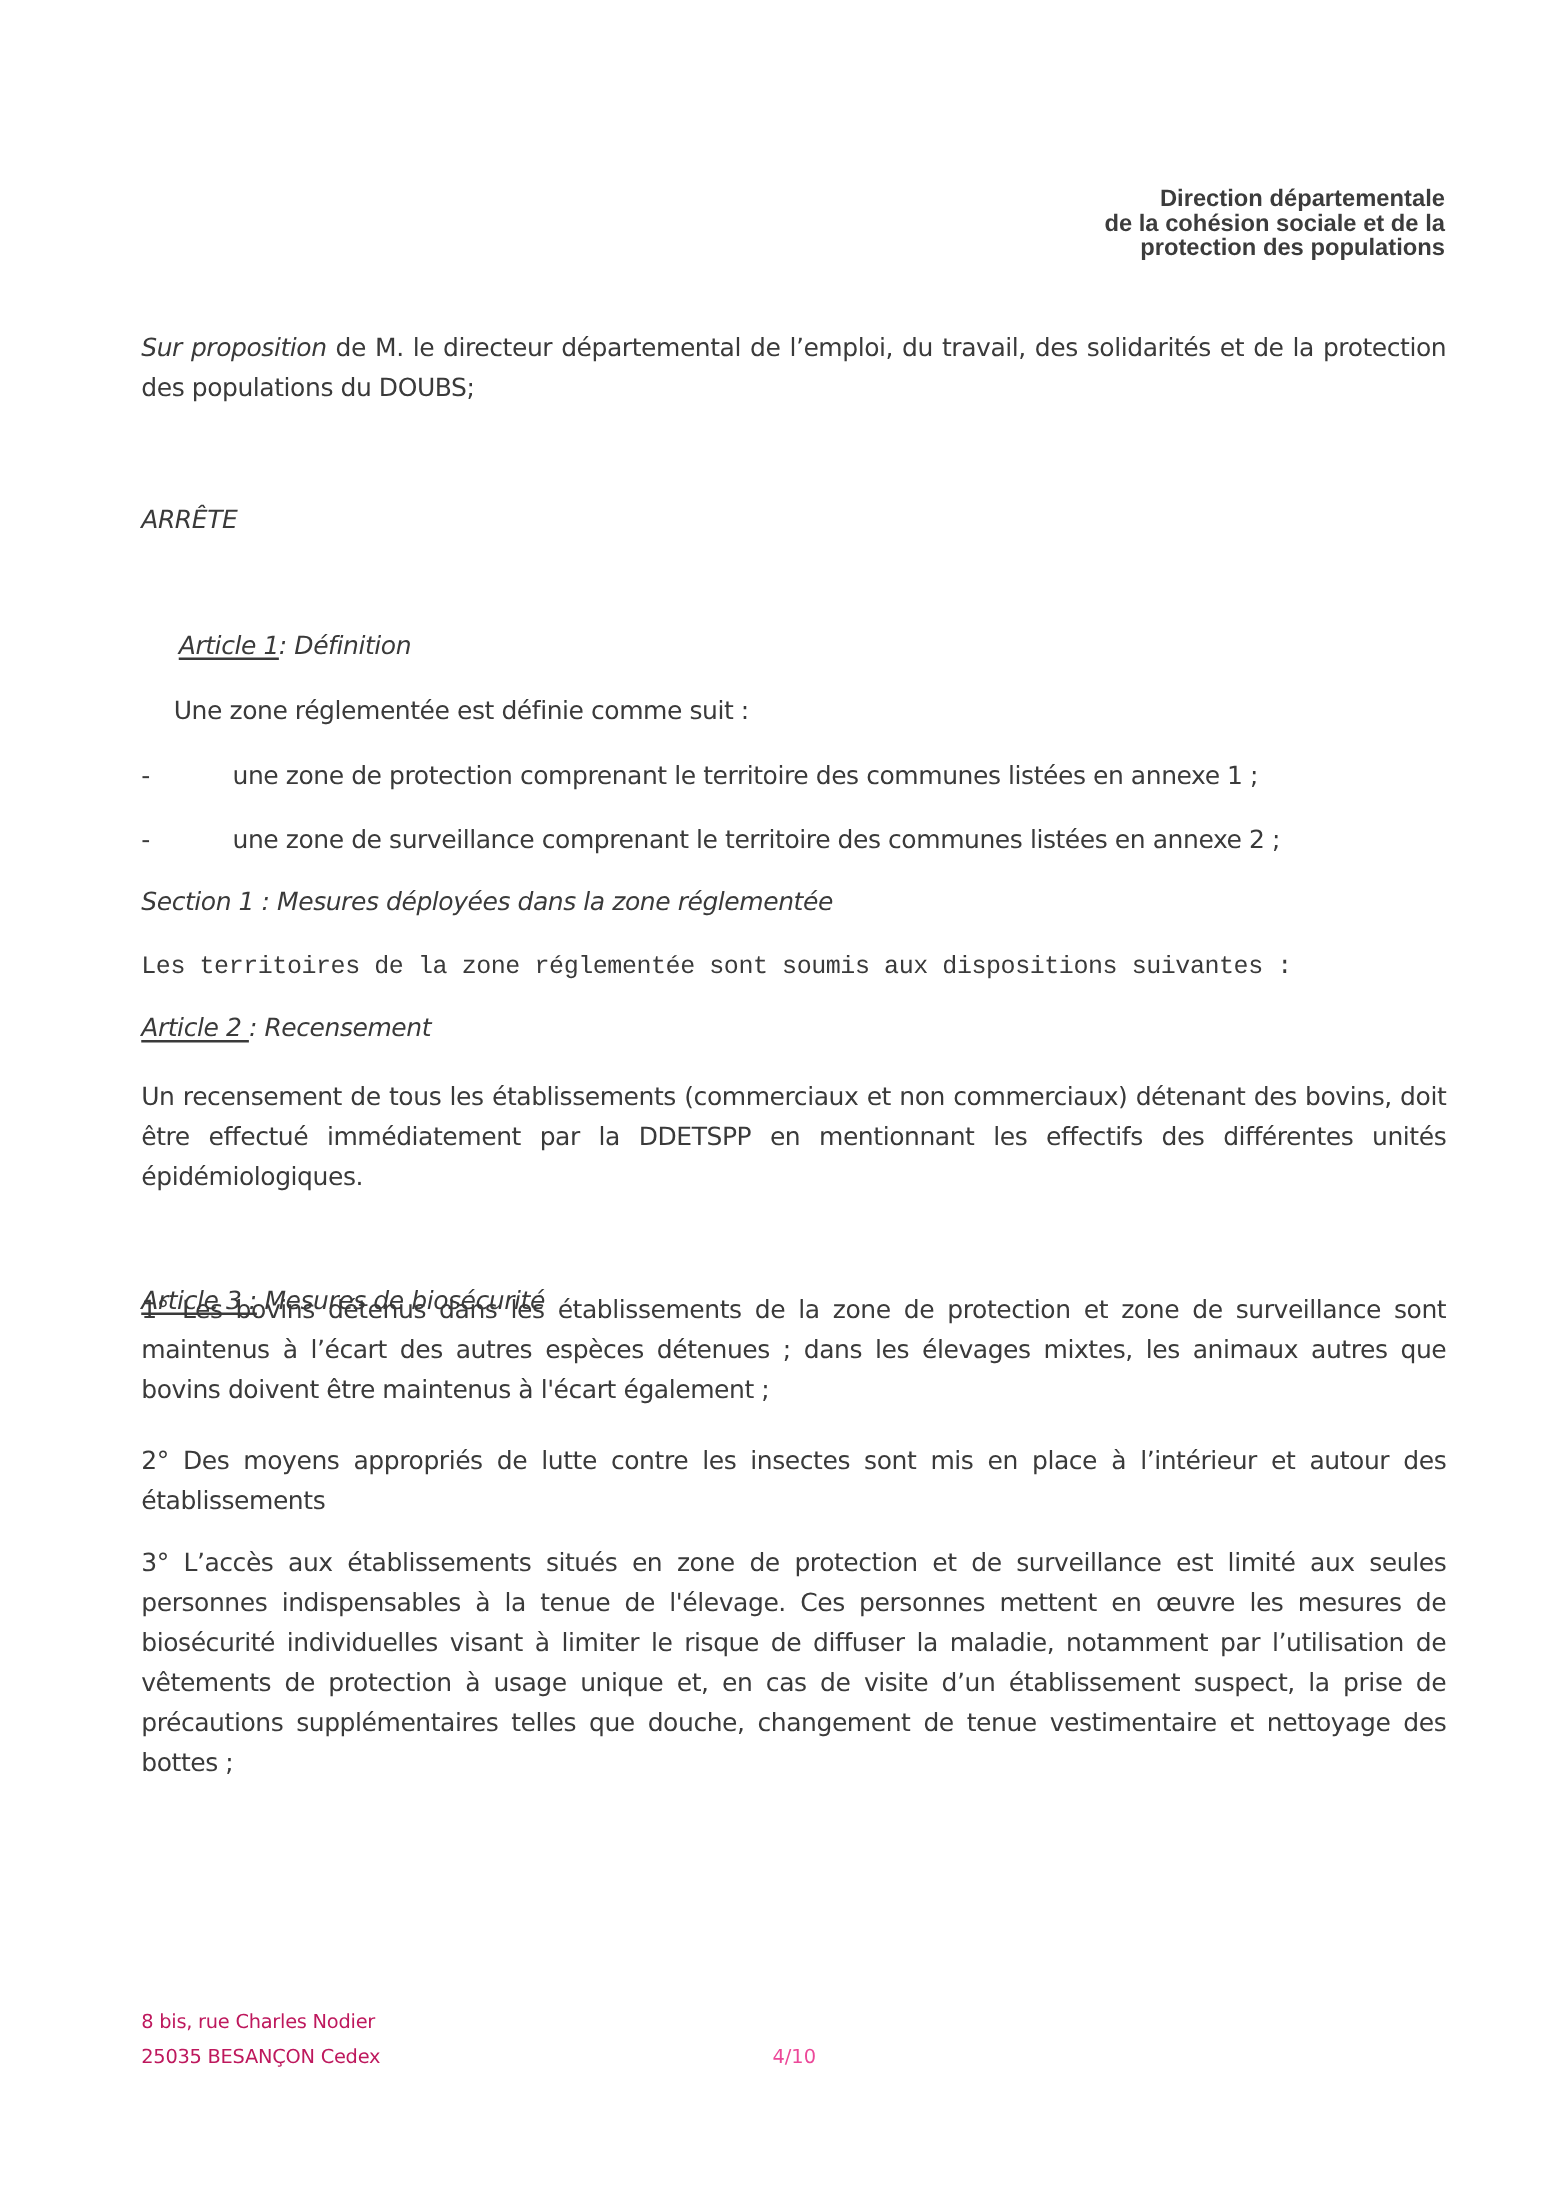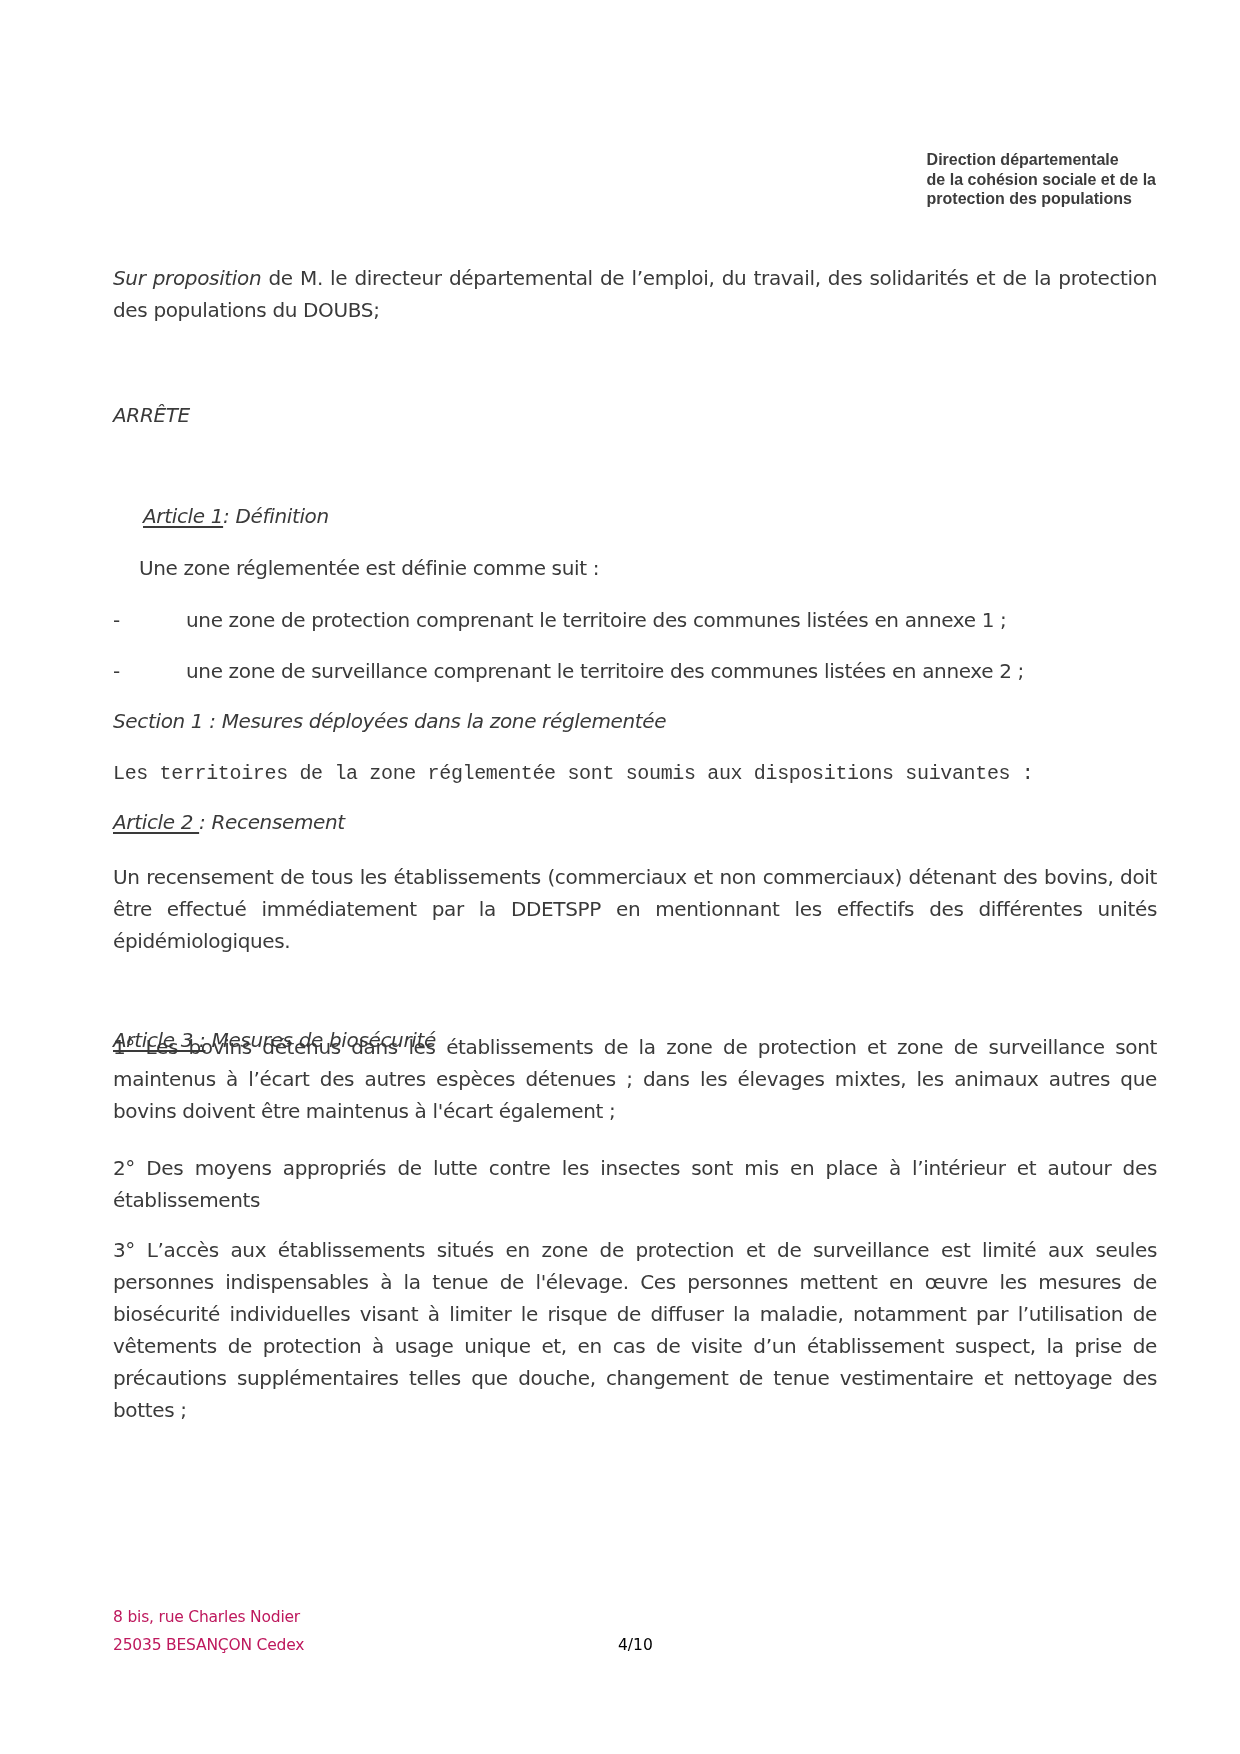--- a/index.html
+++ b/index.html
@@ -1,36 +1,36 @@
 <!DOCTYPE html>
 <html><head>
 <meta charset="utf-8">
 <style>
   html, body { margin: 0; padding: 0; background: #ffffff; }
   body { width: 1240px; height: 1754px; position: relative; overflow: hidden;
          font-family: "Liberation Sans", sans-serif; color: #3a3a3a; }
   .page { position: absolute; inset: 0; }
-  .header { position: absolute; right: 84px; top: 150px; 
+  .header { position: absolute; right: 84px; top: 150px; text-align: right;
             font-family: "Liberation Sans", sans-serif; font-weight: bold;
-            font-size: 16px; line-height: 19.5px; color: #3c3c3c; }
+            font-size: 19px; line-height: 19.5px; color: #3c3c3c; }
   .header div { white-space: nowrap; }
   .body { position: absolute; left: 113px; width: 1044px; top: 262px;
           font-family: "DejaVu Sans", sans-serif; font-size: 20px; color: #3a3a3a;
           letter-spacing: -0.35px; }
   .p { position: absolute; left: 0; width: 1044px; line-height: 32px; text-align: justify; }
   .p.left { text-align: left; }
   .bi { font-weight: normal; font-style: italic; }
   .u { text-decoration: underline; text-underline-offset: 3px; }
   .bullet { position: absolute; left: 0; width: 1044px; line-height: 32px; white-space: nowrap; }
   .bullet .dash { position: absolute; left: 0; }
   .bullet .txt { position: absolute; left: 73px; }
   .footer { position: absolute; left: 113px; top: 1603px; font-family: "DejaVu Sans", sans-serif;
             font-size: 15.5px; line-height: 28px; color: #be185d; letter-spacing: -0.2px; }
   .pagenum { position: absolute; left: 618px; top: 1631px; font-family: "DejaVu Sans", sans-serif;
-             font-size: 15.5px; line-height: 28px; color: #000000; }
+             font-size: 15.5px; line-height: 28px; color: #ec4899; }
 </style>
 </head>
 <body>
 
 <div class="page">
 
   <div class="header">
     <div>Direction départementale</div>
     <div>de la cohésion sociale et de la</div>
     <div>protection des populations</div>

